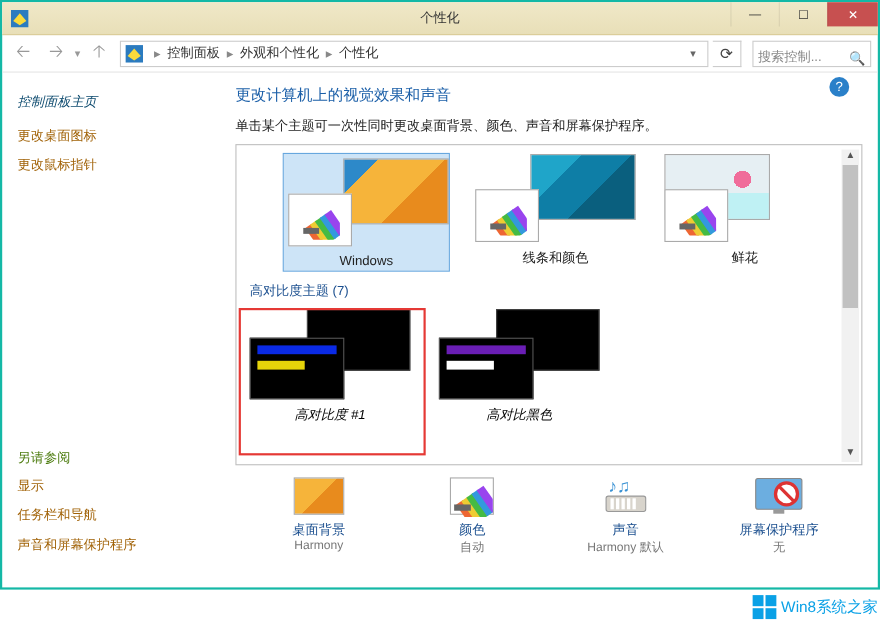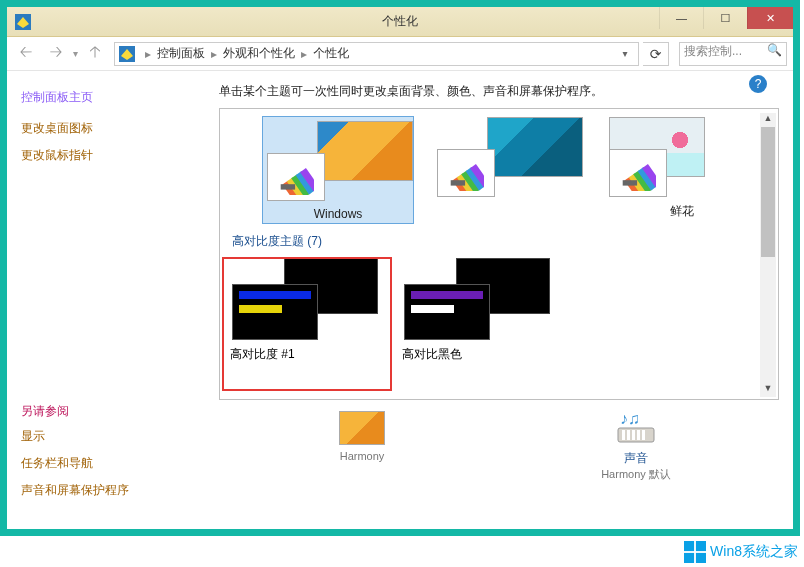--- a/index.html
+++ b/index.html
@@ -1,62 +1,62 @@
 <!DOCTYPE html>
 <html><head>
 <meta charset="utf-8">
 <style>
   * { box-sizing: border-box; margin: 0; padding: 0; font-family: "Microsoft YaHei", "Segoe UI", sans-serif; }
   body { background:#fff; width:804px; height:567px; overflow:hidden; position:relative; }
-  .window { border:7px solid #14b8a6; width:800px; height:536px; background:#fff; }
+  .window { border:2px solid #14b8a6; width:800px; height:536px; background:#fff; }
   
   .titlebar { height:30px; background:linear-gradient(#f0e8c8,#e8dfb8); border-bottom:1px solid #d8c88f; display:flex; align-items:center; position:relative; }
   .title-icon { margin:0 6px 0 8px; width:16px; height:16px; }
   .title-text { position:absolute; left:50%; transform:translateX(-50%); font-size:12px; color:#333; }
   .win-controls { position:absolute; right:0; top:0; display:flex; height:22px;}
   .win-btn { width:44px; height:22px; border-left:1px solid rgba(0,0,0,0.08); display:flex; align-items:center; justify-content:center; font-size:11px; color:#333;}
   .win-btn.close { background:#c75050; color:#fff; width:46px;}
   
   .navbar { height:34px; border-bottom:1px solid #e5e5e5; display:flex; align-items:center; padding:0 6px; gap:4px; }
   .nav-arrow { width:26px; height:26px; border-radius:3px; display:flex; align-items:center; justify-content:center; color:#999; font-size:16px;}
   .nav-drop { color:#999; font-size:10px; }
   .crumb-bar { flex:1; display:flex; align-items:center; border:1px solid #ccc; height:24px; padding:0 4px; font-size:12px; color:#333; gap:2px; margin-left:2px;}
   .crumb-icon { width:16px; height:16px; margin-right:4px;}
   .crumb-sep { color:#888; padding:0 4px;}
   .crumb-dropdown { width:18px; text-align:center; color:#666; font-size:10px;}
   .refresh { width:26px; height:24px; border:1px solid #ccc; border-left:none; display:flex; align-items:center; justify-content:center; color:#444; font-size:14px;}
-  .search-box { width:108px; height:24px; border:1px solid #ccc; margin-left:6px; display:flex; align-items:flex-start; padding:0 4px; font-size:12px; color:#888; justify-content:space-between;}
+  .search-box { width:108px; height:24px; border:1px solid #ccc; margin-left:6px; display:flex; align-items:flex-end; padding:0 4px; font-size:12px; color:#888; justify-content:space-between;}
   
   .body { display:flex; height:calc(100% - 64px); position:relative;}
   .sidebar { width:200px; padding:18px 14px; font-size:12px;}
-  .sidebar .home { color:#8b5cf6; margin-bottom:14px; display:block;}
+  .sidebar .home { color:#0c4a6e; margin-bottom:14px; display:block;font-style:italic;}
   .sidebar a { color:#a16207; text-decoration:none; display:block; margin-bottom:10px;}
   .sidebar .see-also { position:absolute; bottom:20px; left:14px; width:180px;}
-  .see-also .lbl { color:#be185d; margin-bottom:8px;}
+  .see-also .lbl { color:#4d7c0f; margin-bottom:8px;}
   .content { flex:1; position:relative; padding:12px 14px 8px 12px; }
   h2.heading { color:#1b5fa8; font-weight:400; font-size:14px; margin-bottom:10px;}
   .subtext { font-size:12px; color:#222; margin-bottom:8px;}
   .themes-box { border:1px solid #bfbfbf; position:relative; height:292px; padding:8px 10px 6px 10px; overflow:hidden;}
   .scrollbar { position:absolute; right:2px; top:4px; width:16px; height:284px; background:#f1f1f1;}
   .scrollbar .thumb { position:absolute; top:14px; width:14px; left:1px; height:130px; background:#c1c1c1;}
   .scrollbar .arrow { position:absolute; width:14px; height:14px; font-size:9px; color:#555; text-align:center; left:1px;}
   .scrollbar .up{top:0;} .scrollbar .down{bottom:0;}
   .theme-row { display:flex; gap:22px;padding-left:33px; }
   .theme-item { width:150px; text-align:center; font-size:12px; color:#222; }
   .theme-item.selected { background:#cde4f7; outline:1px solid #67a7de; padding:4px 4px 2px 4px;}
   .theme-preview { width:146px; height:80px; margin:0 auto 6px auto; position:relative;}
   .prev-back { position:absolute; top:0; right:0; width:96px; height:60px; background:#f4a722; background:linear-gradient(135deg,#2d89c9 0%,#2d89c9 20%,#f6b43a 20%,#f6b43a 60%,#e88b1d 60%); border:1px solid #aaa;}
   .prev-back.lines { background:linear-gradient(135deg,#1fa5c9 0%,#1fa5c9 30%,#0e7ea6 30%,#0e7ea6 60%,#0a5f7e 60%);}
   .prev-back.flowers { background:linear-gradient(180deg,#e6eff3 0%,#e6eff3 60%,#bff1f4 60%); position:relative;}
   .prev-back.flowers::after{content:"";position:absolute;right:10px;top:8px;width:28px;height:28px;border-radius:50%;background:radial-gradient(circle,#f06c9a 0%,#f06c9a 40%,transparent 40%);}
   .palette-card { position:absolute; bottom:0; left:0; width:58px; height:48px; background:#fff; border:1px solid #aaa; display:flex; align-items:center; justify-content:center;}
   .palette-card svg{width:36px;height:36px;}
   .group-label { color:#1b4f8f; font-size:12px; margin:10px 0 8px 2px;}
   .hc-row { display:flex; gap:22px;}
-  .hc-item { width:150px; font-size:12px;}
+  .hc-item { width:150px; text-align:center; font-size:12px;font-style:italic;}
   .hc-prev { width:146px; height:82px; margin:0 auto 6px auto; position:relative;}
   .hc-back { position:absolute; top:0; right:0; width:94px; height:56px; background:#000; border:1px solid #444;}
   .hc-front { position:absolute; bottom:0; left:0; width:86px; height:56px; background:#000; border:1px solid #555; padding:6px 6px;}
   .hc-front .bar{height:8px;margin-bottom:6px;}
   .red-highlight { position:absolute; border:2px solid #e53935; pointer-events:none;}
   
   .bottom-row { display:flex; justify-content:space-around; margin-top:10px; padding:0 6px;}
   .bottom-item { text-align:center; font-size:12px; width:120px;}
   .bottom-item .lbl { color:#1b4f8f; margin-top:2px;}
   .bottom-item .sub { color:#777; font-size:11px;}
@@ -116,20 +116,21 @@
       <a>更改鼠标指针</a>
       <div class="see-also">
          <div class="lbl">另请参阅</div>
          <a>显示</a>
          <a>任务栏和导航</a>
          <a>声音和屏幕保护程序</a>
       </div>
     </div>
     <div class="content">
       <div class="help-icon">?</div>
+      <h2 class="heading">更改计算机上的视觉效果和声音</h2>
       <div class="subtext">单击某个主题可一次性同时更改桌面背景、颜色、声音和屏幕保护程序。</div>
 
       <div class="themes-box">
         <div class="scrollbar">
           <div class="arrow up">▲</div>
           <div class="thumb"></div>
           <div class="arrow down">▼</div>
         </div>
 
         <div class="theme-row" id="theme-row-1">
@@ -160,20 +161,21 @@
                       <rect x="0" y="-2" width="8" height="26" fill="#e63"></rect>
                       <rect x="6" y="-2" width="8" height="26" fill="#ec3"></rect>
                       <rect x="12" y="-2" width="8" height="26" fill="#4b4"></rect>
                       <rect x="18" y="-2" width="8" height="26" fill="#39d"></rect>
                       <rect x="24" y="-2" width="8" height="26" fill="#94e"></rect>
                     </g>
                     <rect x="3" y="28" width="16" height="6" fill="#666"></rect>
                   </svg>
                 </div>
               </div>
+              <div>线条和颜色</div>
             </div>
             <div class="theme-item">
               <div class="theme-preview">
                 <div class="prev-back flowers"></div>
                 <div class="palette-card">
                   <svg viewBox="0 0 40 40">
                     <g transform="translate(6,30) rotate(-35)">
                       <rect x="0" y="-2" width="8" height="26" fill="#e63"></rect>
                       <rect x="6" y="-2" width="8" height="26" fill="#ec3"></rect>
                       <rect x="12" y="-2" width="8" height="26" fill="#4b4"></rect>
@@ -211,37 +213,68 @@
             </div>
           </div>
         <div class="red-highlight" style="left:2px;top:148px;width:170px;height:134px;"></div>
       </div>
 
       <div class="bottom-row" id="bottom-row">
           <div class="bottom-item">
             <div class="bottom-icon">
               <div style="width:46px;height:34px;background:linear-gradient(135deg,#f6b43a 0%,#f6b43a 50%,#e88b1d 50%);border:1px solid #aaa"></div>
             </div>
+            <div class="lbl">桌面背景</div>
             <div class="sub">Harmony</div>
+          </div>
+          <div class="bottom-item">
+            <div class="bottom-icon">
+              <div style="width:40px;height:34px;background:#fff;border:1px solid #aaa;display:flex;align-items:center;justify-content:center">
+                <svg viewBox="0 0 40 40">
+                  <g transform="translate(6,30) rotate(-35)">
+                    <rect x="0" y="-2" width="8" height="26" fill="#e63"></rect>
+                    <rect x="6" y="-2" width="8" height="26" fill="#ec3"></rect>
+                    <rect x="12" y="-2" width="8" height="26" fill="#4b4"></rect>
+                    <rect x="18" y="-2" width="8" height="26" fill="#39d"></rect>
+                    <rect x="24" y="-2" width="8" height="26" fill="#94e"></rect>
+                  </g>
+                  <rect x="3" y="28" width="16" height="6" fill="#666"></rect>
+                </svg>
+              </div>
+            </div>
+            <div class="lbl">颜色</div>
+            <div class="sub">自动</div>
           </div>
           <div class="bottom-item">
             <div class="bottom-icon">
               <svg width="44" height="36" viewBox="0 0 44 36">
                 <text x="6" y="14" font-size="16" fill="#3a92d4">♪♫</text>
                 <rect x="4" y="18" width="36" height="14" rx="2" fill="#d8d4cc" stroke="#999"></rect>
                 <rect x="8" y="20" width="3" height="10" fill="#fff"></rect>
                 <rect x="13" y="20" width="3" height="10" fill="#fff"></rect>
                 <rect x="18" y="20" width="3" height="10" fill="#fff"></rect>
                 <rect x="23" y="20" width="3" height="10" fill="#fff"></rect>
                 <rect x="28" y="20" width="3" height="10" fill="#fff"></rect>
               </svg>
             </div>
             <div class="lbl">声音</div>
             <div class="sub">Harmony 默认</div>
           </div>
+          <div class="bottom-item">
+            <div class="bottom-icon">
+              <svg width="46" height="36" viewBox="0 0 46 36">
+                <rect x="2" y="2" width="42" height="28" rx="2" fill="#6caee0" stroke="#888"></rect>
+                <circle cx="30" cy="16" r="10" fill="#fff" stroke="#d33" stroke-width="3"></circle>
+                <line x1="23" y1="9" x2="37" y2="23" stroke="#d33" stroke-width="3"></line>
+                <rect x="18" y="30" width="10" height="4" fill="#999"></rect>
+              </svg>
+            </div>
+            <div class="lbl">屏幕保护程序</div>
+            <div class="sub">无</div>
+          </div>
         </div>
     </div>
   </div>
 </div>
 
 <div class="watermark">
   <svg viewBox="0 0 24 24">
       <rect x="0" y="0" width="11" height="11" fill="#0aa1e6"></rect>
       <rect x="13" y="0" width="11" height="11" fill="#0aa1e6"></rect>
       <rect x="0" y="13" width="11" height="11" fill="#0aa1e6"></rect>

